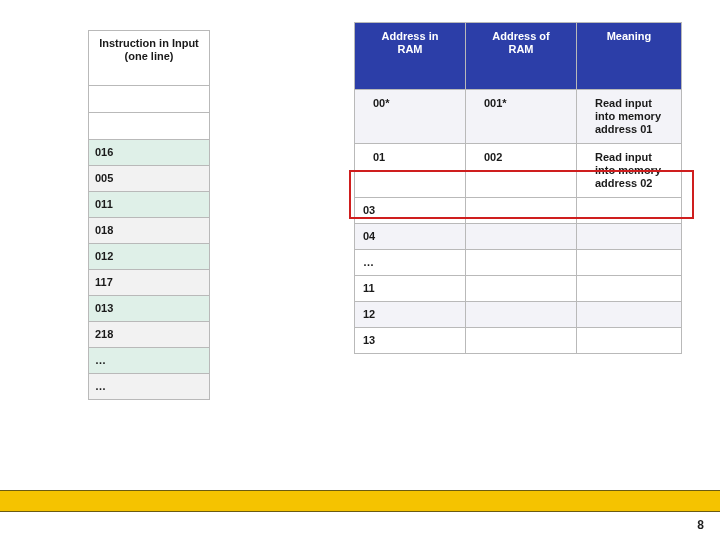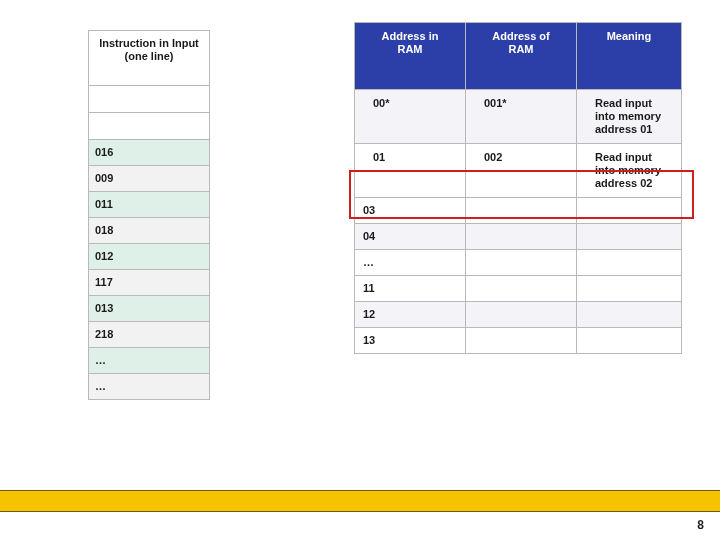--- a/index.html
+++ b/index.html
@@ -122,21 +122,21 @@
         <tr class="left-empty">
           <td></td>
         </tr>
         <tr class="left-empty">
           <td></td>
         </tr>
         <tr class="left-green">
           <td>016</td>
         </tr>
         <tr class="left-gray">
-          <td>009</td>
+          <td>005</td>
         </tr>
         <tr class="left-green">
           <td>011</td>
         </tr>
         <tr class="left-gray">
           <td>018</td>
         </tr>
         <tr class="left-green">
           <td>012</td>
         </tr>

